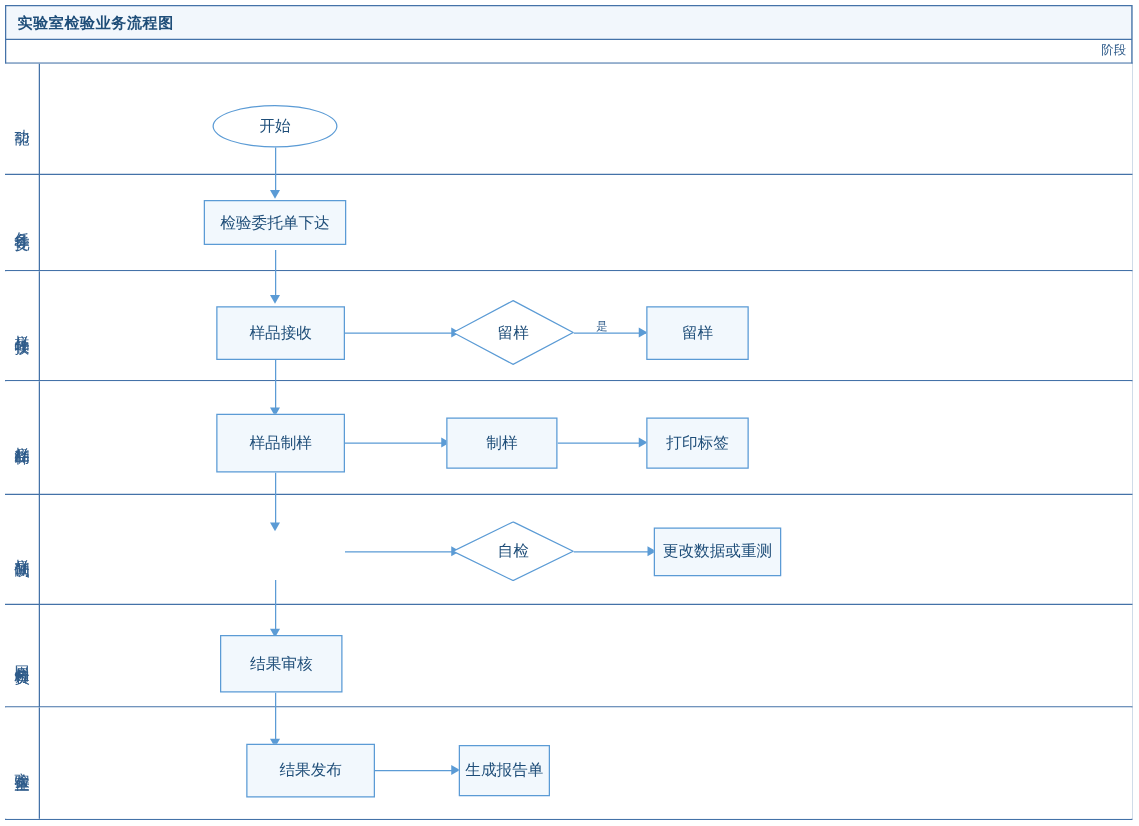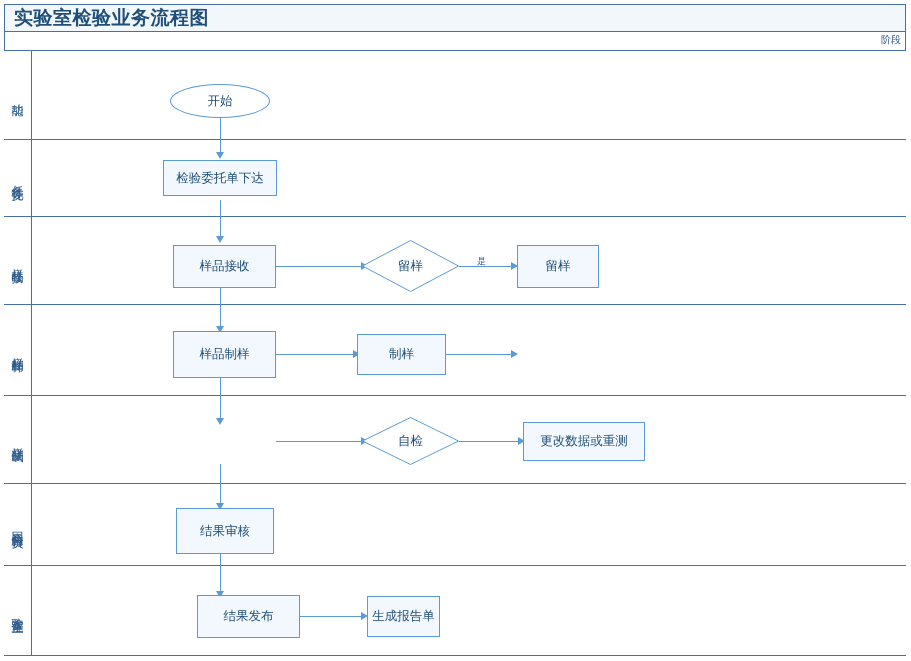--- a/index.html
+++ b/index.html
@@ -33,21 +33,21 @@
     width: 902px;
     height: 28px;
     box-sizing: border-box;
     border: 1px solid #4472a8;
     background: #f2f7fc;
     display: flex;
     align-items: center;
   }
   .title-text {
     padding-left: 9px;
-    font-size: 19px;
+    font-size: 12px;
     font-weight: bold;
     color: #1f4e79;
     letter-spacing: 0.5px;
   }
   
   .phase-bar {
     position: absolute;
     left: 4px;
     top: 32px;
     width: 902px;
@@ -282,30 +282,33 @@
   </div>
 
   <div class="node rect" style="left:173px;top:331px;width:103px;height:47px;">
     <span>样品制样</span>
   </div>
 
   <div class="node rect" style="left:357px;top:334px;width:89px;height:41px;">
     <span>制样</span>
   </div>
 
+  <div class="node rect" style="left:517px;top:334px;width:82px;height:41px;">
+    <span>打印标签</span>
+  </div>
 
 
   <div class="node diamond-wrap" style="left:362px;top:417px;width:97px;height:48px;">
     <svg class="diamond-shape" viewBox="0 0 97 48" preserveAspectRatio="none">
       <polygon points="48.5,0.5 96.5,24 48.5,47.5 0.5,24" fill="#ffffff" stroke="#5b9bd5" stroke-width="1"></polygon>
     </svg>
     <span class="diamond-label">自检</span>
   </div>
 
-  <div class="node rect" style="left:523px;top:422px;width:122px;height:39px;text-align:right;">
+  <div class="node rect" style="left:523px;top:422px;width:102px;height:39px;text-align:right;">
     <span>更改数据或重测</span>
   </div>
 
   <div class="node rect" style="left:176px;top:508px;width:98px;height:46px;">
     <span>结果审核</span>
   </div>
 
   <div class="node rect" style="left:173px;top:595px;width:103px;height:43px;margin-left:24px;">
     <span>结果发布</span>
   </div>

